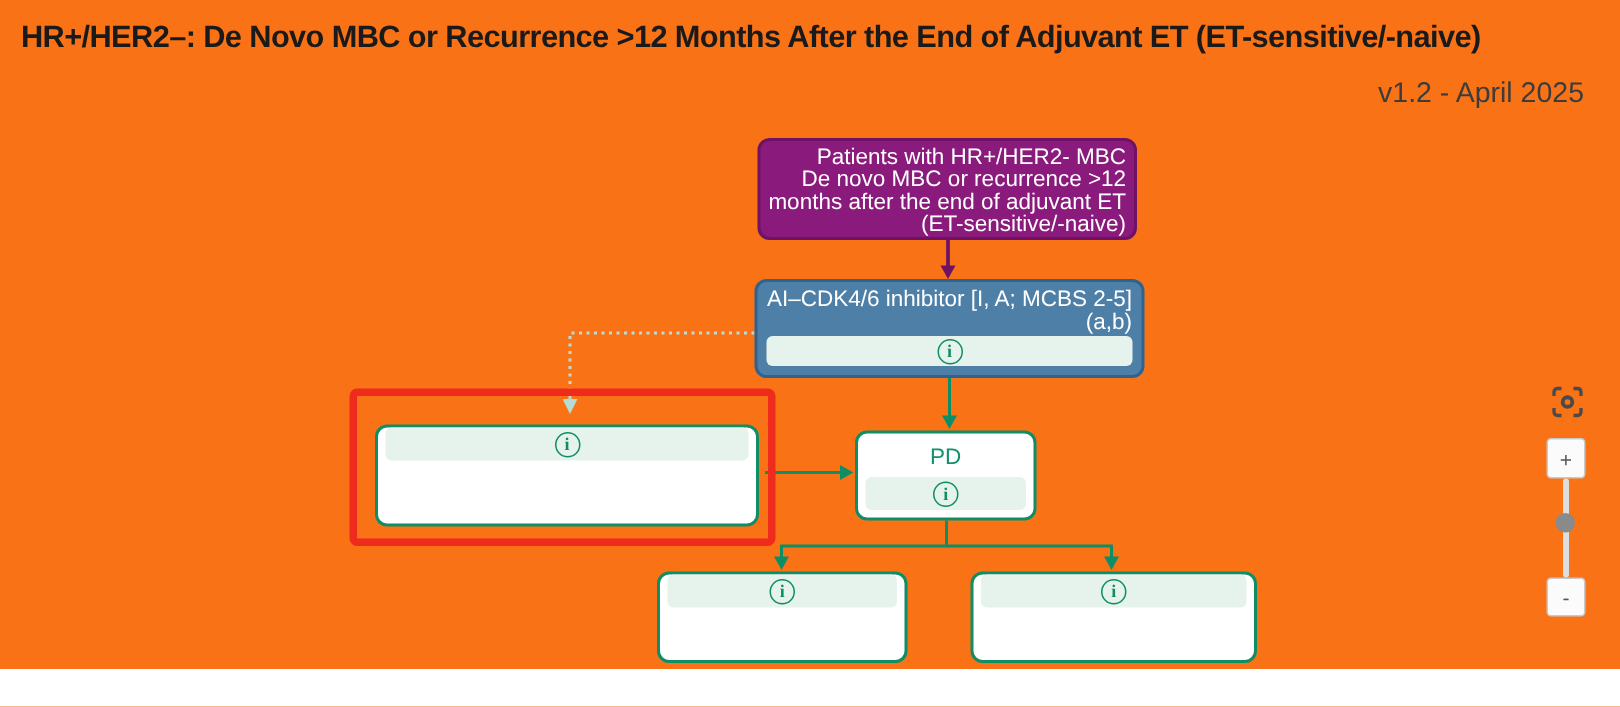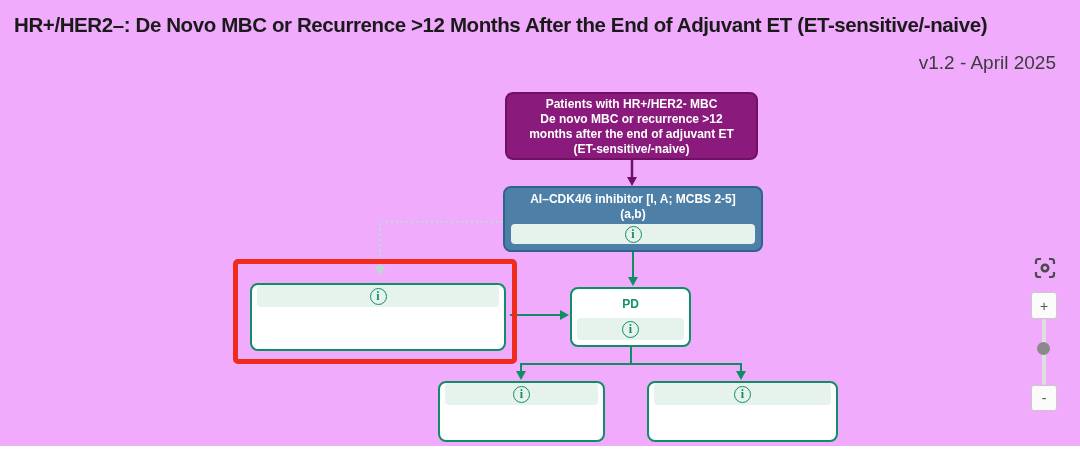--- a/index.html
+++ b/index.html
@@ -9,36 +9,36 @@
     --strip-bg:#e6f2ec;
     --red-highlight:#ee2b1c;
     --dotted:#b7dcd3;
     --control-icon:#4a4a4a; --control-border:#c9c9c9; --control-bg:#fbfbfb;
     --track:#dedede; --handle:#8a8a8a;
     --title-color:#1a1a1a; --version-color:#3c3c3c;
   }
   *{margin:0;padding:0;box-sizing:border-box;}
   html,body{background:#fff;}
   body{font-family:"Liberation Sans",sans-serif;}
-  .stage{position:relative;width:1080px;height:446px;background:#f0abfc;overflow:hidden;}
+  .stage{position:relative;width:1080px;height:446px;background:#f97316;overflow:hidden;}
 
   .page-title{position:absolute;left:14px;top:13px;font-size:20.5px;font-weight:700;
     letter-spacing:-0.4px;color:var(--title-color);white-space:nowrap;}
   .version{position:absolute;right:24px;top:52px;font-size:19px;color:var(--version-color);}
 
   svg.connectors{position:absolute;left:0;top:0;z-index:1;}
   .ln-green{stroke:var(--green);stroke-width:2;fill:none;}
   .ar-green{fill:var(--green);stroke:none;}
   .ln-purple{stroke:var(--purple-border);stroke-width:2.5;fill:none;}
   .ar-purple{fill:var(--purple-border);stroke:none;}
   .ln-dotted{stroke:var(--dotted);stroke-width:2;fill:none;stroke-dasharray:2 3;}
   .ar-dotted{fill:var(--dotted);stroke:none;}
 
   .node{position:absolute;z-index:2;border-radius:8px;display:flex;flex-direction:column;}
-  .node-text{white-space:pre-line;text-align:center;font-weight:700;font-size:12px;
+  .node-text{white-space:pre-line;text-align:right;font-weight:400;font-size:15px;
     line-height:15px;flex:1;display:flex;align-items:center;justify-content:center;}
 
   .node.purple{background:var(--purple-bg);border:2px solid var(--purple-border);color:#fff;
     left:505px;top:92px;width:253px;height:68px;}
   .node.blue{background:var(--blue-bg);border:2px solid var(--blue-border);color:#fff;
     left:503px;top:186px;width:260px;height:66px;}
   .node.green-box{background:#fff;border:2.5px solid var(--green);color:var(--green-text);}
   #node-testing{left:250px;top:283px;width:256px;height:68px;}
   #node-pd{left:570px;top:287px;width:121px;height:60px;}
   #node-candidate{left:438px;top:381px;width:167px;height:61px;}

